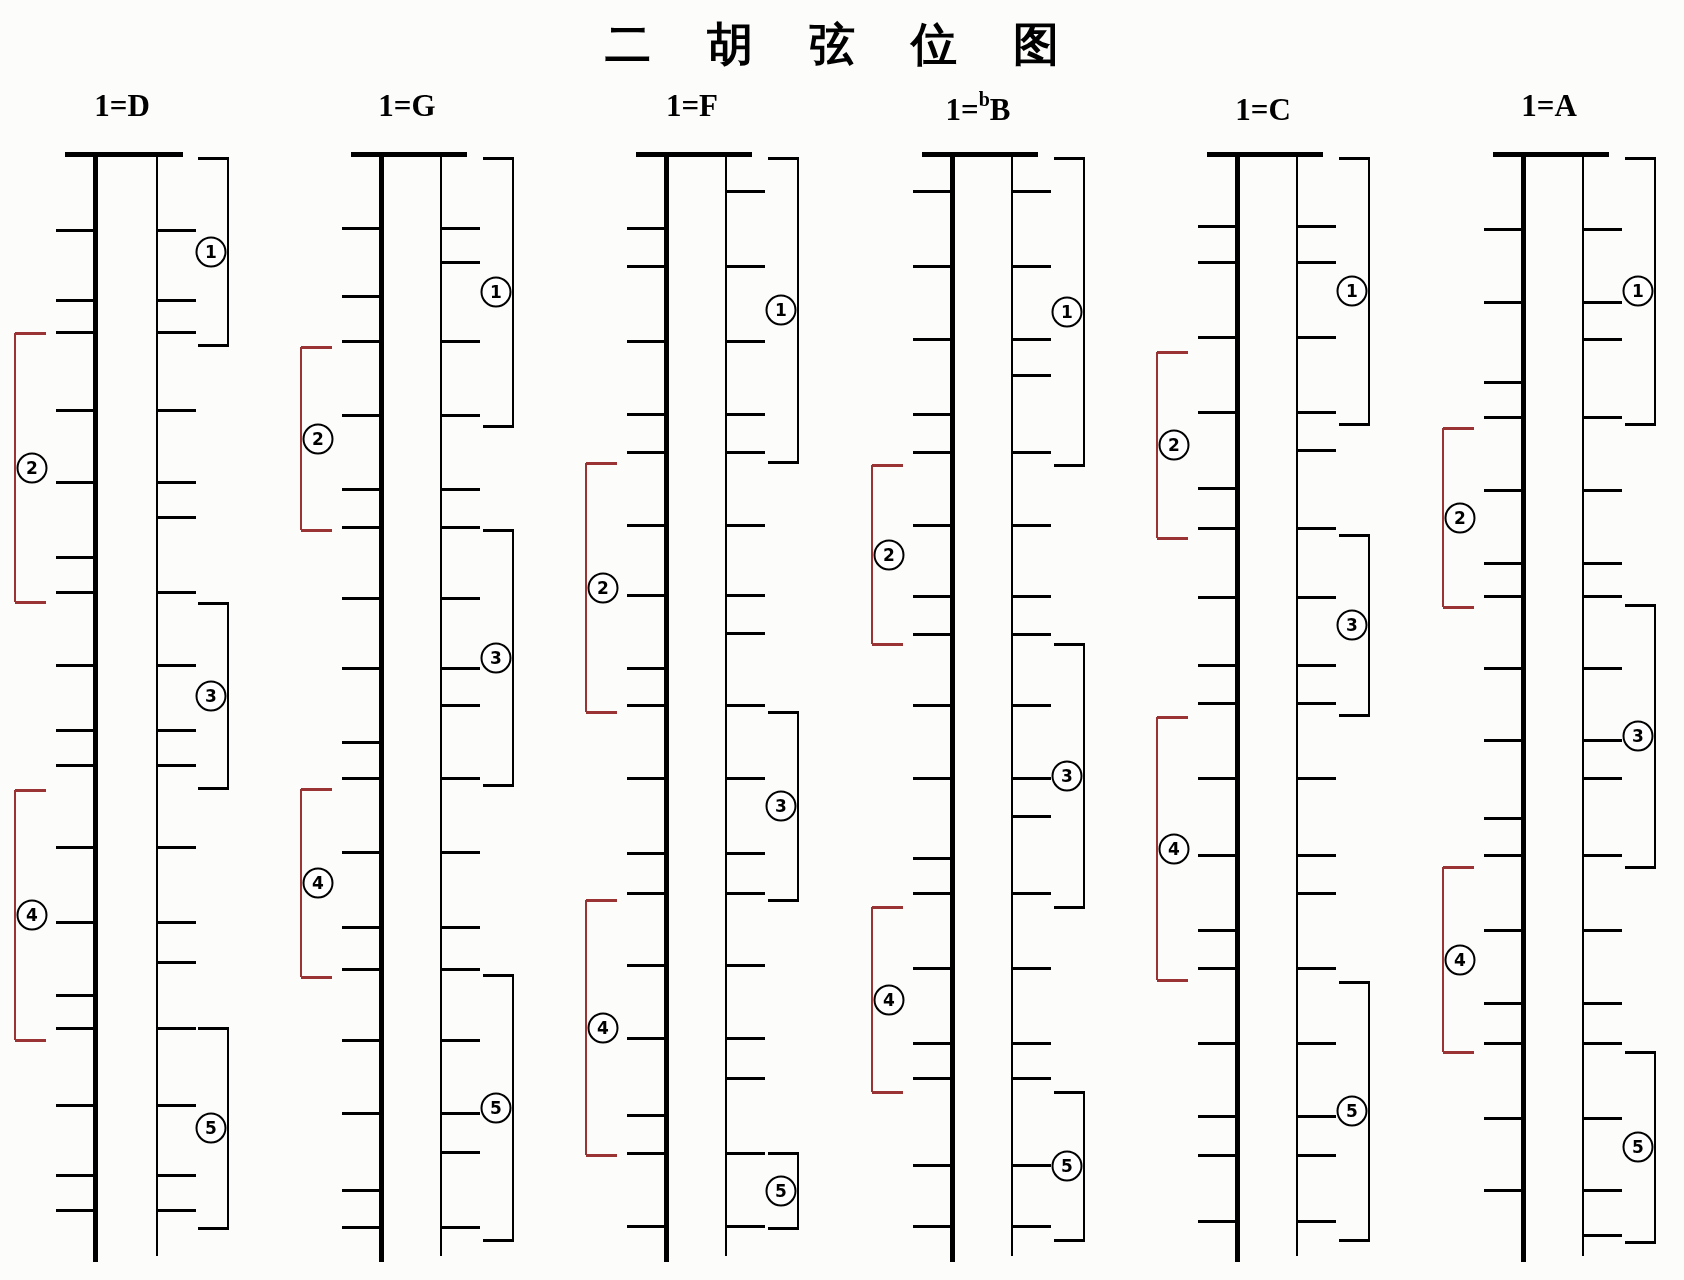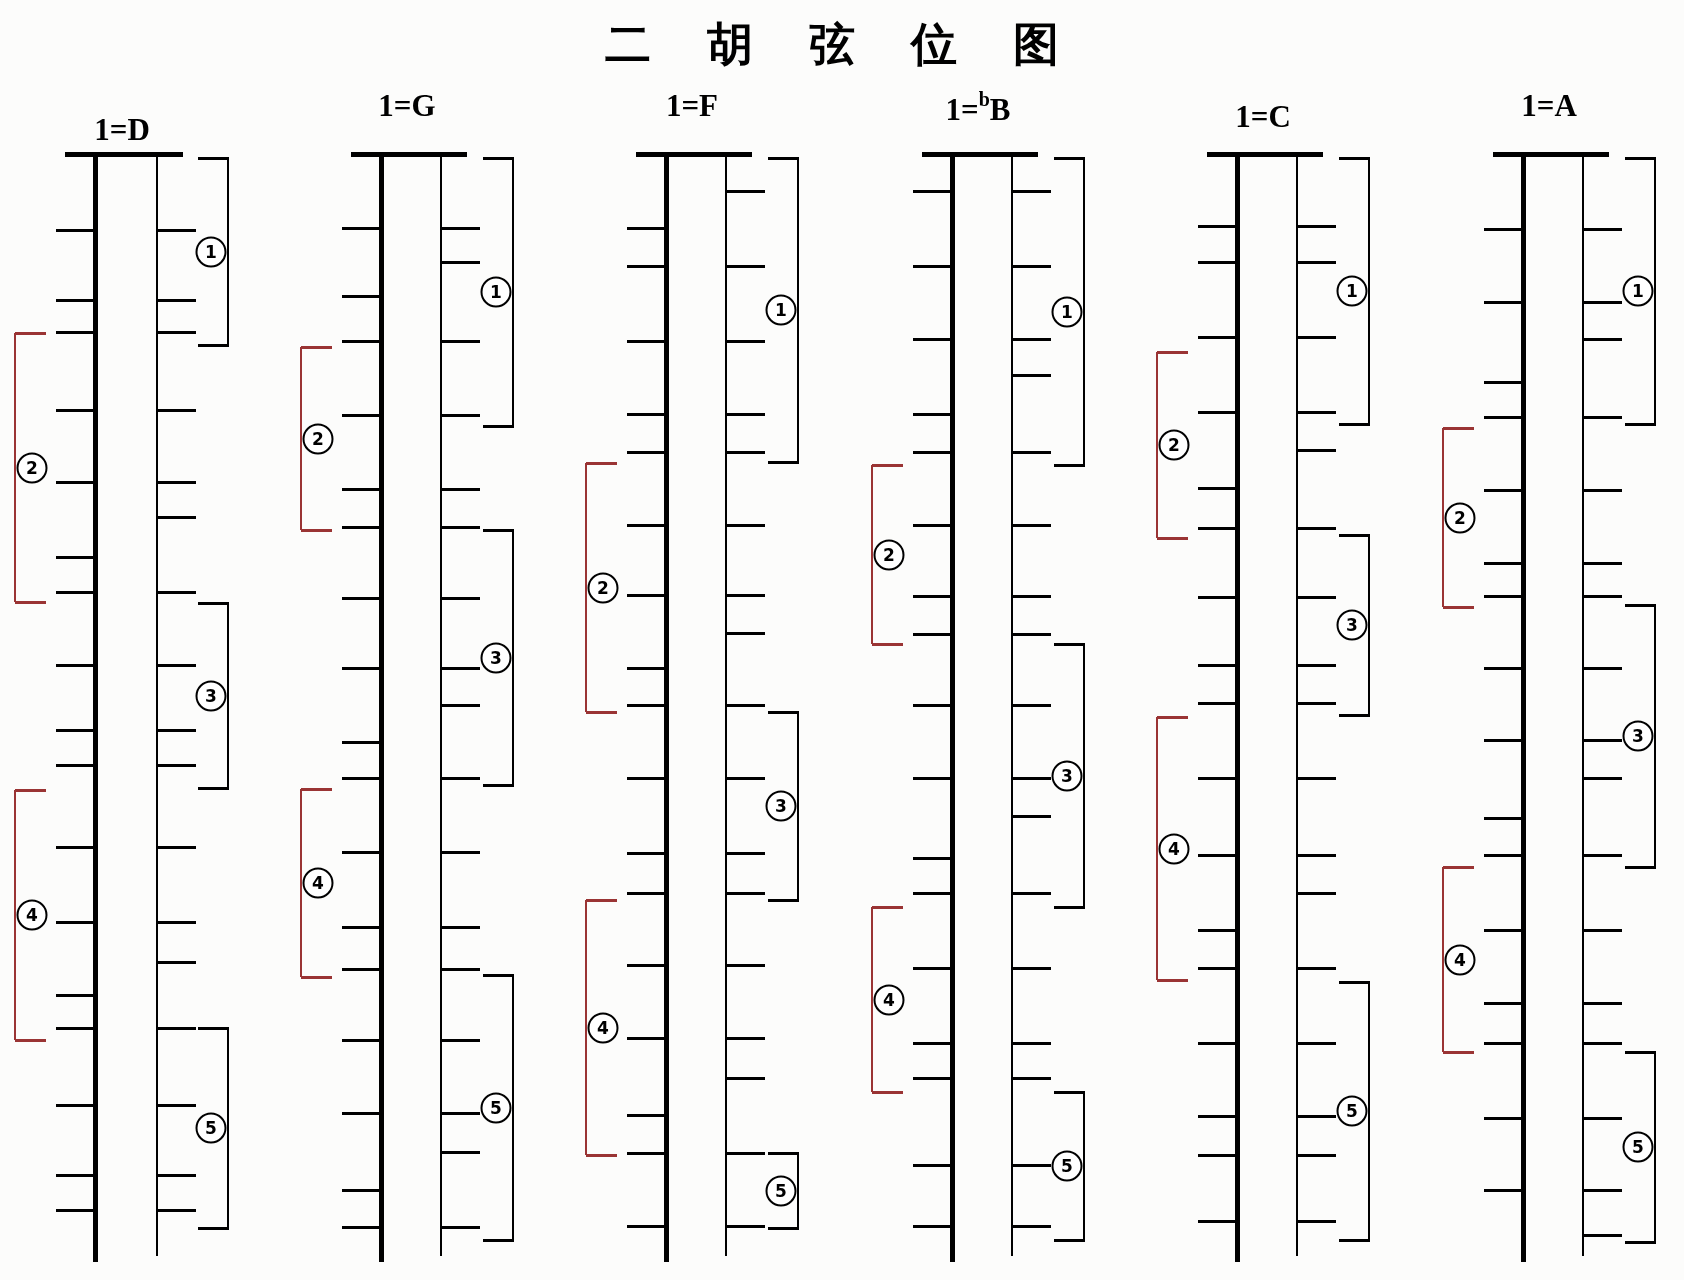--- a/index.html
+++ b/index.html
@@ -19,21 +19,21 @@
     font-size:17px;font-weight:bold;transform:translate(-50%,-50%);
     font-family:"DejaVu Sans",sans-serif;}
 </style>
 </head>
 <body>
 
 <div id="stage">
   <h1 id="main-title">二 胡 弦 位 图</h1>
   <div id="charts">
       <div style="position: absolute; left: 0px; top: 0px;">
-        <div class="ktitle" style="left: 122px; top: 88px; margin-top: 24px;"><span>1=</span><span>D</span></div>
+        <div class="ktitle" style="left: 122px; top: 88px;"><span>1=</span><span>D</span></div>
         <div style="position: absolute; left: 65px; top: 152px; width: 118px; height: 5px; background: rgb(0, 0, 0);"></div>
         <div class="vl" style="left: 92.5px; top: 155px; height: 1107px; width: 5px;"></div>
         <div class="vl" style="left: 155.75px; top: 155px; height: 1101px; width: 2.5px;"></div>
         <div class="hl" style="left: 56px; top: 228.5px; width: 40px;"></div>
         <div class="hl" style="left: 156px; top: 228.5px; width: 40px;"></div>
         <div class="hl" style="left: 56px; top: 298.5px; width: 40px;"></div>
         <div class="hl" style="left: 156px; top: 298.5px; width: 40px;"></div>
         <div class="hl" style="left: 56px; top: 330.5px; width: 40px;"></div>
         <div class="hl" style="left: 156px; top: 330.5px; width: 40px;"></div>
         <div class="hl" style="left: 56px; top: 408.5px; width: 40px;"></div>
@@ -259,21 +259,21 @@
         <div class="vl red" style="left: 870.75px; top: 907px; height: 185px; width: 2.5px;"></div>
         <div class="hl red" style="left: 872px; top: 905.5px; width: 31px;"></div>
         <div class="hl red" style="left: 872px; top: 1090.5px; width: 31px;"></div>
         <div class="cnum" title="④" style="left: 889px; top: 999.5px;">4</div>
         <div class="vl" style="left: 1082.75px; top: 1092px; height: 148px; width: 2.5px;"></div>
         <div class="hl" style="left: 1054px; top: 1090.5px; width: 31px;"></div>
         <div class="hl" style="left: 1054px; top: 1238.5px; width: 31px;"></div>
         <div class="cnum" title="⑤" style="left: 1067px; top: 1166px;">5</div>
       </div>
       <div style="position: absolute; left: 0px; top: 0px;">
-        <div class="ktitle" style="left: 1263px; top: 99px;"><span>1=</span><span>C</span></div>
+        <div class="ktitle" style="left: 1263px; top: 92px;"><span>1=</span><span>C</span></div>
         <div style="position: absolute; left: 1207px; top: 152px; width: 116px; height: 5px; background: rgb(0, 0, 0);"></div>
         <div class="vl" style="left: 1234.5px; top: 155px; height: 1107px; width: 5px;"></div>
         <div class="vl" style="left: 1295.75px; top: 155px; height: 1101px; width: 2.5px;"></div>
         <div class="hl" style="left: 1198px; top: 224.5px; width: 40px;"></div>
         <div class="hl" style="left: 1296px; top: 224.5px; width: 40px;"></div>
         <div class="hl" style="left: 1198px; top: 260.5px; width: 40px;"></div>
         <div class="hl" style="left: 1296px; top: 260.5px; width: 40px;"></div>
         <div class="hl" style="left: 1198px; top: 335.5px; width: 40px;"></div>
         <div class="hl" style="left: 1296px; top: 335.5px; width: 40px;"></div>
         <div class="hl" style="left: 1198px; top: 410.5px; width: 40px;"></div>

